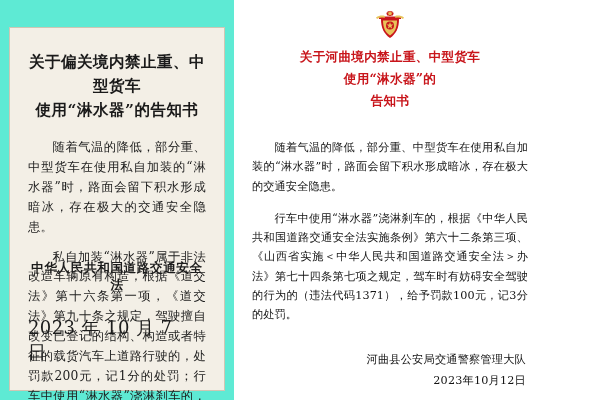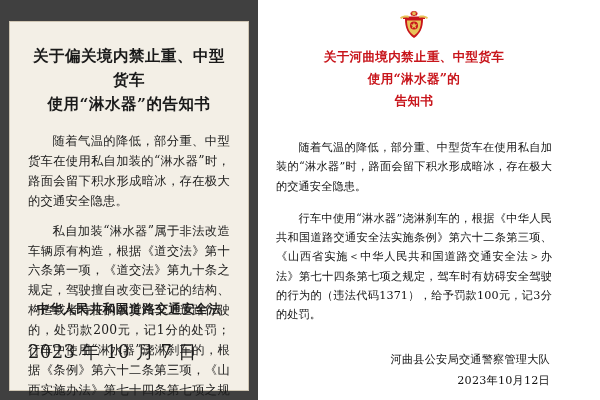--- a/index.html
+++ b/index.html
@@ -16,25 +16,25 @@
   .page {
     position: relative;
     width: 600px;
     height: 400px;
     display: flex;
     background: #ffffff;
   }
   
   .left-panel {
     position: relative;
-    width: 258px;
-    height: 400px;
-    background: #404040;
+    width: 234px;
+    height: 400px;
+    background: #5eead4;
     box-sizing: border-box;
-    padding: 21px 9px 9px 9px;
+    padding: 27px 9px 9px 9px;
   }
   .notice-card {
     position: relative;
     width: 100%;
     height: 100%;
     background: #f3efe6;
     border: 1px solid #cfc6b4;
     box-sizing: border-box;
     padding: 22px 18px 14px 18px;
   }

